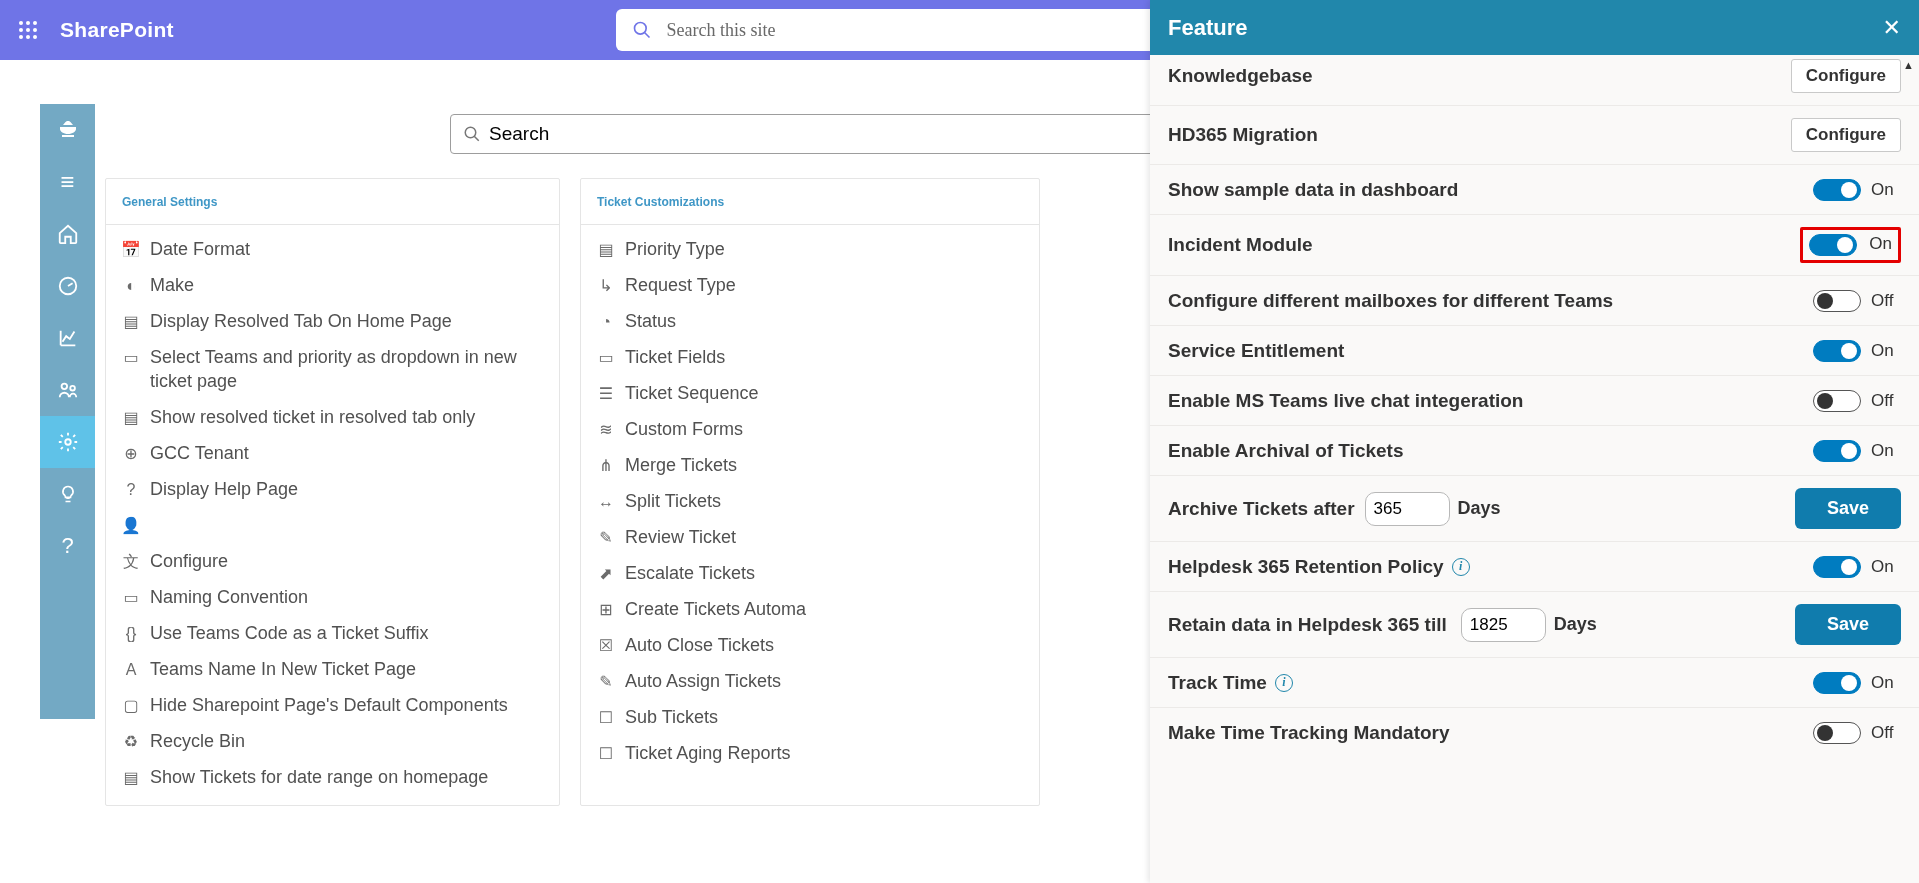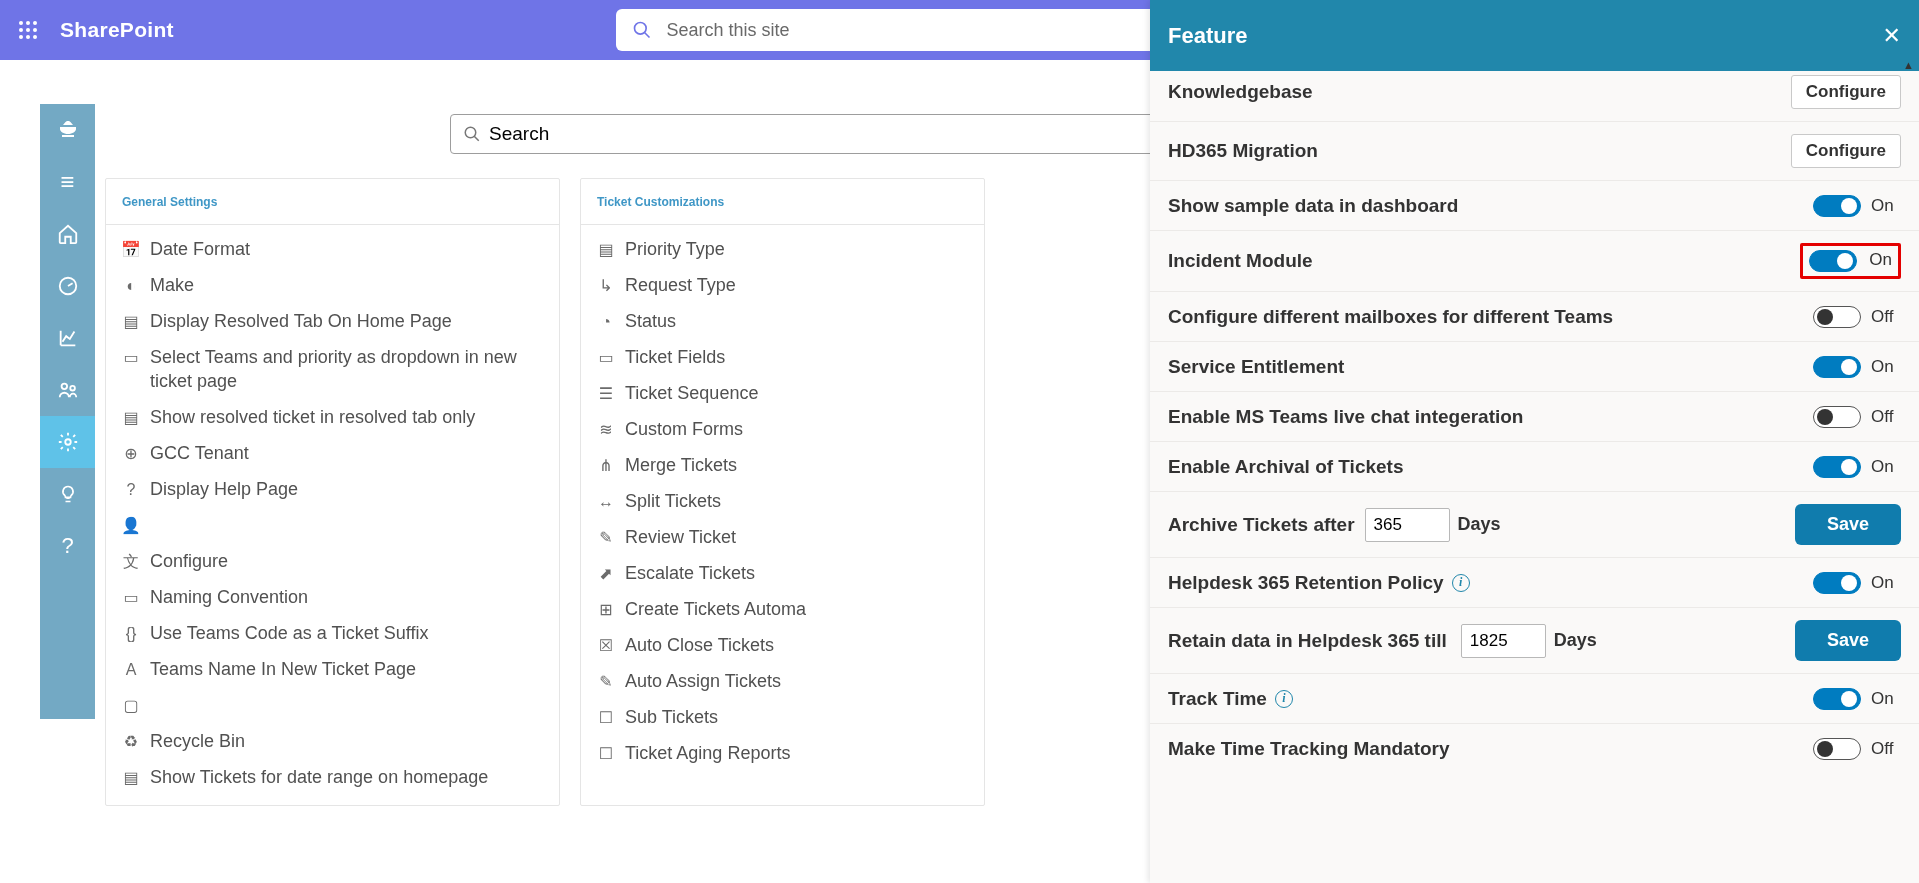--- a/index.html
+++ b/index.html
@@ -5,60 +5,60 @@
   * { box-sizing: border-box; margin: 0; padding: 0; font-family: "Segoe UI", Arial, sans-serif; }
   body { width: 1919px; height: 883px; overflow: hidden; background: #fff; position: relative; }
 
   
   .sp-bar { height: 60px; width: 100%; background: #6f74e7; display: flex; align-items: center; color: #fff; }
   .sp-apps { width: 55px; height: 60px; display:flex; align-items:center; justify-content:center; }
   .sp-title { font-size: 21px; font-weight: 600; margin-left: 5px; letter-spacing: .3px;}
   .sp-search { margin-left: auto; margin-right: auto; position: relative; left: -110px; }
   .sp-search .box { width: 640px; height: 42px; background:#fff; border-radius:6px; display:flex; align-items:center; padding:0 16px; color:#555;}
   .sp-search .box svg { margin-right:14px; }
-  .sp-search .ph { color:#696969; font-size:18px;}
+  .sp-search .ph { color:#696969; font-size:18px;font-family:Liberation Serif, serif;}
 
   
   .left-rail { position:absolute; left:40px; top:104px; width:55px; background:#73A9C4; min-height: 615px; display:flex; flex-direction:column; align-items:center;}
   .rail-item { width:55px; height:52px; display:flex; align-items:center; justify-content:center; color:#fff; }
   .rail-item.active { background:#5fc2e8;}
   .hamburger { font-size:24px; }
 
   
   .content { position:absolute; left:95px; top:104px; right:0; bottom:0; }
   .content-search { width: 980px; height: 40px; border:1px solid #9d9d9d; border-radius:4px; margin: 10px 0 0 355px; display:flex; align-items:center; padding:0 12px; color:#666;}
   .content-search .lbl { font-size:19px; color:#000000; margin-left:8px;}
 
   .cards-row { display:flex; gap:20px; margin-top: 24px; padding-left:10px;}
   .card { width: 455px; border:1px solid #e5e5e5; border-radius:2px; }
   .card-header { height:46px; display:flex; align-items:center; padding:0 16px; border-bottom:1px solid #e5e5e5; color:#3f97c6; font-size:12px; font-weight:600;}
   .card-body { padding:6px 10px 10px 12px;}
   .c-item { display:flex; align-items:flex-start; gap:10px; padding:6px 4px; color:#515151; font-size:18px; line-height:24px;}
   .c-item .ic { width:18px; height:22px; display:flex; align-items:center; justify-content:center; color:#6b6b6b; font-size:16px; flex-shrink:0; margin-top:2px;}
-  .card2 { width: 405px; }
+  .card2 { width: 460px; }
 
   
   .panel { position:absolute; right:0; top:0; width:769px; height:883px; background:#faf9f8; box-shadow: -2px 0 6px rgba(0,0,0,.1); display:flex; flex-direction:column;}
-  .panel-header { height:71px; background:#2187ab; color:#fff; display:flex; align-items:center; padding:0 18px; font-size:22px; font-weight:600;}
+  .panel-header { height:55px; background:#2187ab; color:#fff; display:flex; align-items:center; padding:0 18px; font-size:22px; font-weight:600;}
   .panel-header .close { margin-left:auto; font-size:22px; font-weight:400;}
   .panel-body { flex:1; overflow-y:auto; padding: 0 0 0 0;}
   .scroll-arrow { position:absolute; right:5px; top:59px; font-size:11px; color:#333;}
   .f-row { display:flex; align-items:center; padding: 12px 18px; border-bottom:1px solid #eceae8; min-height:50px;}
   .f-row.tall { min-height:56px;}
   .f-label { font-size:19px; color:#333; font-weight:600; display:flex; align-items:center; gap:8px;}
   .f-right { margin-left:auto; display:flex; align-items:center; gap:10px;}
   .cfg-btn { background:#fff; border:1px solid #c9c9c9; border-radius:3px; padding:6px 14px; font-size:17px; color:#333; font-weight:600;}
   .toggle { width:48px; height:22px; border-radius:11px; position:relative; background:#fff; border:1px solid #555;}
   .toggle .knob { width:16px; height:16px; border-radius:50%; background:#333; position:absolute; top:2px; left:3px;}
   .toggle.on { background:#007cc0; border-color:#007cc0;}
   .toggle.on .knob { background:#fff; left:auto; right:3px;}
   .t-label { font-size:17px; color:#333; min-width:30px;}
   .hl { border:3px solid #e40000; padding:4px 6px; border-radius:2px;}
   .save-btn { background:#107cad; color:#fff; border:none; padding:10px 32px; font-size:18px; font-weight:600; border-radius:6px;}
-  .num-input { width:85px; height:34px; border:1px solid #b8b8b8; border-radius:2px; padding:8px 8px; font-size:17px;}
+  .num-input { width:85px; height:34px; border:1px solid #b8b8b8; border-radius:10px; padding:8px 8px; font-size:17px;}
   .days { font-size:18px; color:#333; font-weight:600; margin-left:8px;}
   .info-ic { width:18px; height:18px; border:1.5px solid #2187ab; border-radius:50%; display:inline-flex; align-items:center; justify-content:center; font-size:12px; color:#2187ab; font-style:italic; font-family:serif;}
 </style>
 </head>
 <body>
 
 <div class="sp-bar">
   <div class="sp-apps">
     <svg width="20" height="20" viewBox="0 0 20 20" fill="#fff">
       <circle cx="3" cy="3" r="2"></circle>
@@ -188,20 +188,21 @@
         <div class="c-item">
             <span class="ic">{}</span>
             <span>Use Teams Code as a Ticket Suffix</span>
           </div>
         <div class="c-item">
             <span class="ic">A</span>
             <span>Teams Name In New Ticket Page</span>
           </div>
         <div class="c-item">
             <span class="ic">▢</span>
+            <span>Hide Sharepoint Page's Default Components</span>
           </div>
         <div class="c-item">
             <span class="ic">♻</span>
             <span>Recycle Bin</span>
           </div>
         <div class="c-item">
             <span class="ic">▤</span>
             <span>Show Tickets for date range on homepage</span>
           </div>
       </div>

